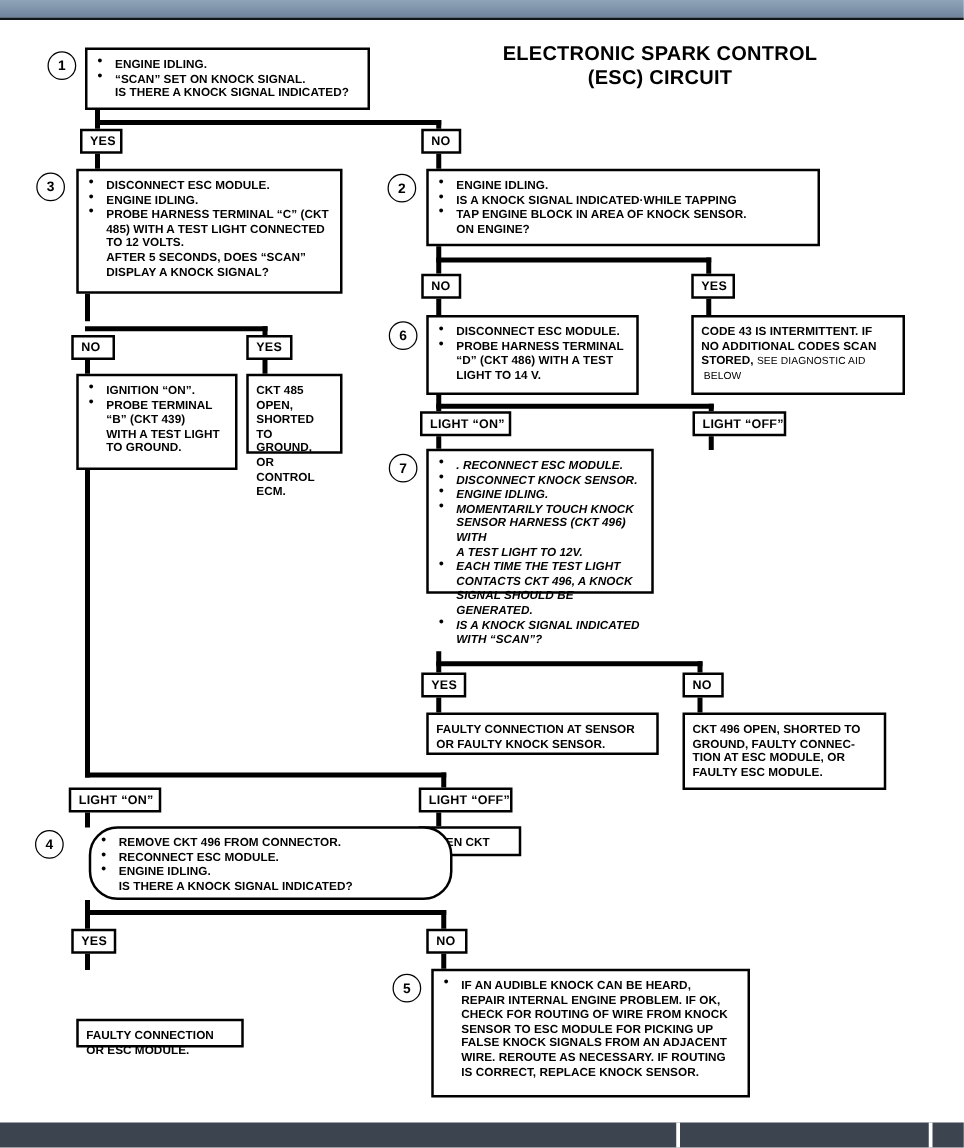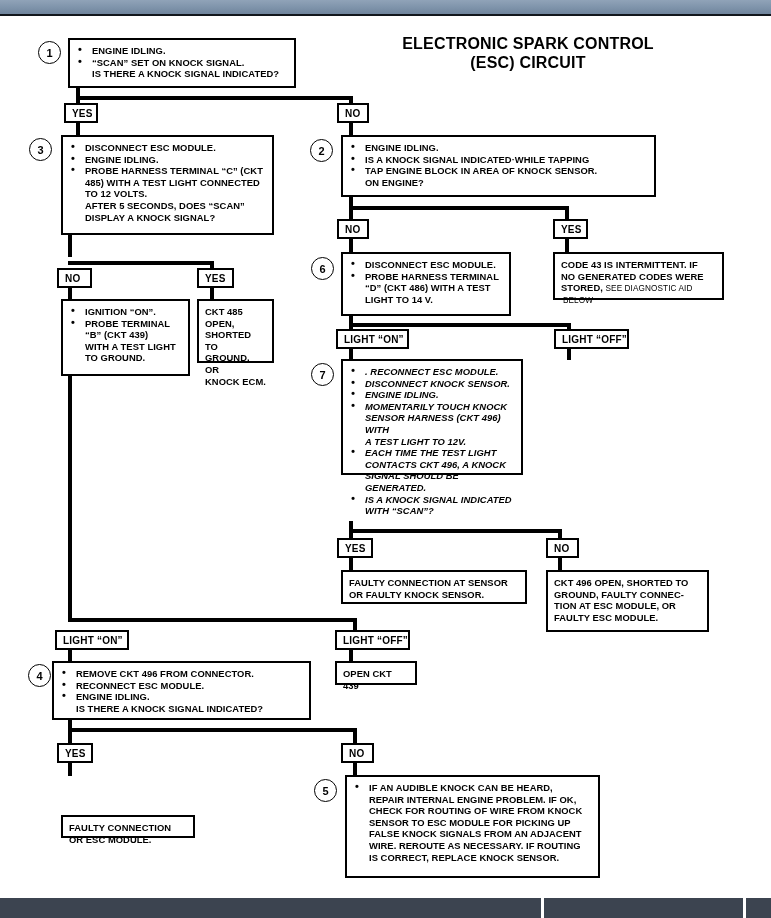--- a/index.html
+++ b/index.html
@@ -103,21 +103,21 @@
       <li class="nb">“B” (CKT 439)</li>
       <li class="nb">WITH A TEST LIGHT</li>
       <li class="nb">TO GROUND.</li>
     </ul>
   </div>
 
   <div class="box" style="left:197px;top:283px;width:77px;height:64px;">
     <div class="plain">CKT 485 OPEN,</div>
     <div class="plain">SHORTED TO</div>
     <div class="plain">GROUND, OR</div>
-    <div class="plain">KNOCK ECM.</div>
+    <div class="plain">CONTROL ECM.</div>
   </div>
 
   <div class="vl" style="left:68px;top:360px;height:246px;"></div>
   <div class="hl" style="left:68px;top:602px;width:289px;"></div>
   <div class="vl" style="left:353px;top:602px;height:14px;"></div>
 
   <div class="circ" style="left:310px;top:123px;">2</div>
   <div class="box" style="left:341px;top:119px;width:315px;height:62px;">
     <ul>
       <li>ENGINE IDLING.</li>
@@ -138,23 +138,23 @@
   <div class="circ" style="left:311px;top:241px;">6</div>
   <div class="box" style="left:341px;top:236px;width:170px;height:64px;">
     <ul>
       <li>DISCONNECT ESC MODULE.</li>
       <li>PROBE HARNESS TERMINAL</li>
       <li class="nb">“D” (CKT 486) WITH A TEST</li>
       <li class="nb">LIGHT TO 14 V.</li>
     </ul>
   </div>
 
-  <div class="box" style="left:553px;top:236px;width:171px;height:48px;">
+  <div class="box" style="left:553px;top:236px;width:171px;height:64px;">
     <div class="plain">CODE 43 IS INTERMITTENT.  IF</div>
-    <div class="plain">NO GENERATED CODES WERE</div>
+    <div class="plain">NO ADDITIONAL CODES SCAN</div>
     <div class="plain">
       <span>STORED,</span>
       <span class="small">SEE DIAGNOSTIC AID</span>
     </div>
     <div class="plain small" style="padding-left:2px;">BELOW</div>
   </div>
 
   <div class="vl" style="left:349px;top:300px;height:22px;"></div>
   <div class="hl" style="left:349px;top:307px;width:222px;"></div>
   <div class="vl" style="left:567px;top:307px;height:11px;"></div>
@@ -206,21 +206,21 @@
   <div class="lbl" style="left:55px;top:614px;width:74px;height:20px;">LIGHT “ON”</div>
   <div class="lbl" style="left:335px;top:614px;width:75px;height:20px;">LIGHT “OFF”</div>
   <div class="vl" style="left:68px;top:634px;height:12px;"></div>
   <div class="vl" style="left:349px;top:634px;height:12px;"></div>
 
   <div class="box" style="left:335px;top:645px;width:82px;height:24px;">
     <div class="plain">OPEN CKT 439</div>
   </div>
 
   <div class="circ" style="left:28px;top:648px;">4</div>
-  <div class="box" style="left:52px;top:645px;width:259px;height:59px;">
+  <div class="box" style="left:71px;top:645px;width:291px;height:59px;border-radius:23px;">
     <ul>
       <li>REMOVE CKT 496 FROM CONNECTOR.</li>
       <li>RECONNECT ESC MODULE.</li>
       <li>ENGINE IDLING.</li>
       <li class="nb">IS THERE A KNOCK SIGNAL INDICATED?</li>
     </ul>
   </div>
 
   <div class="vl" style="left:68px;top:704px;height:24px;"></div>
   <div class="hl" style="left:68px;top:712px;width:289px;"></div>

